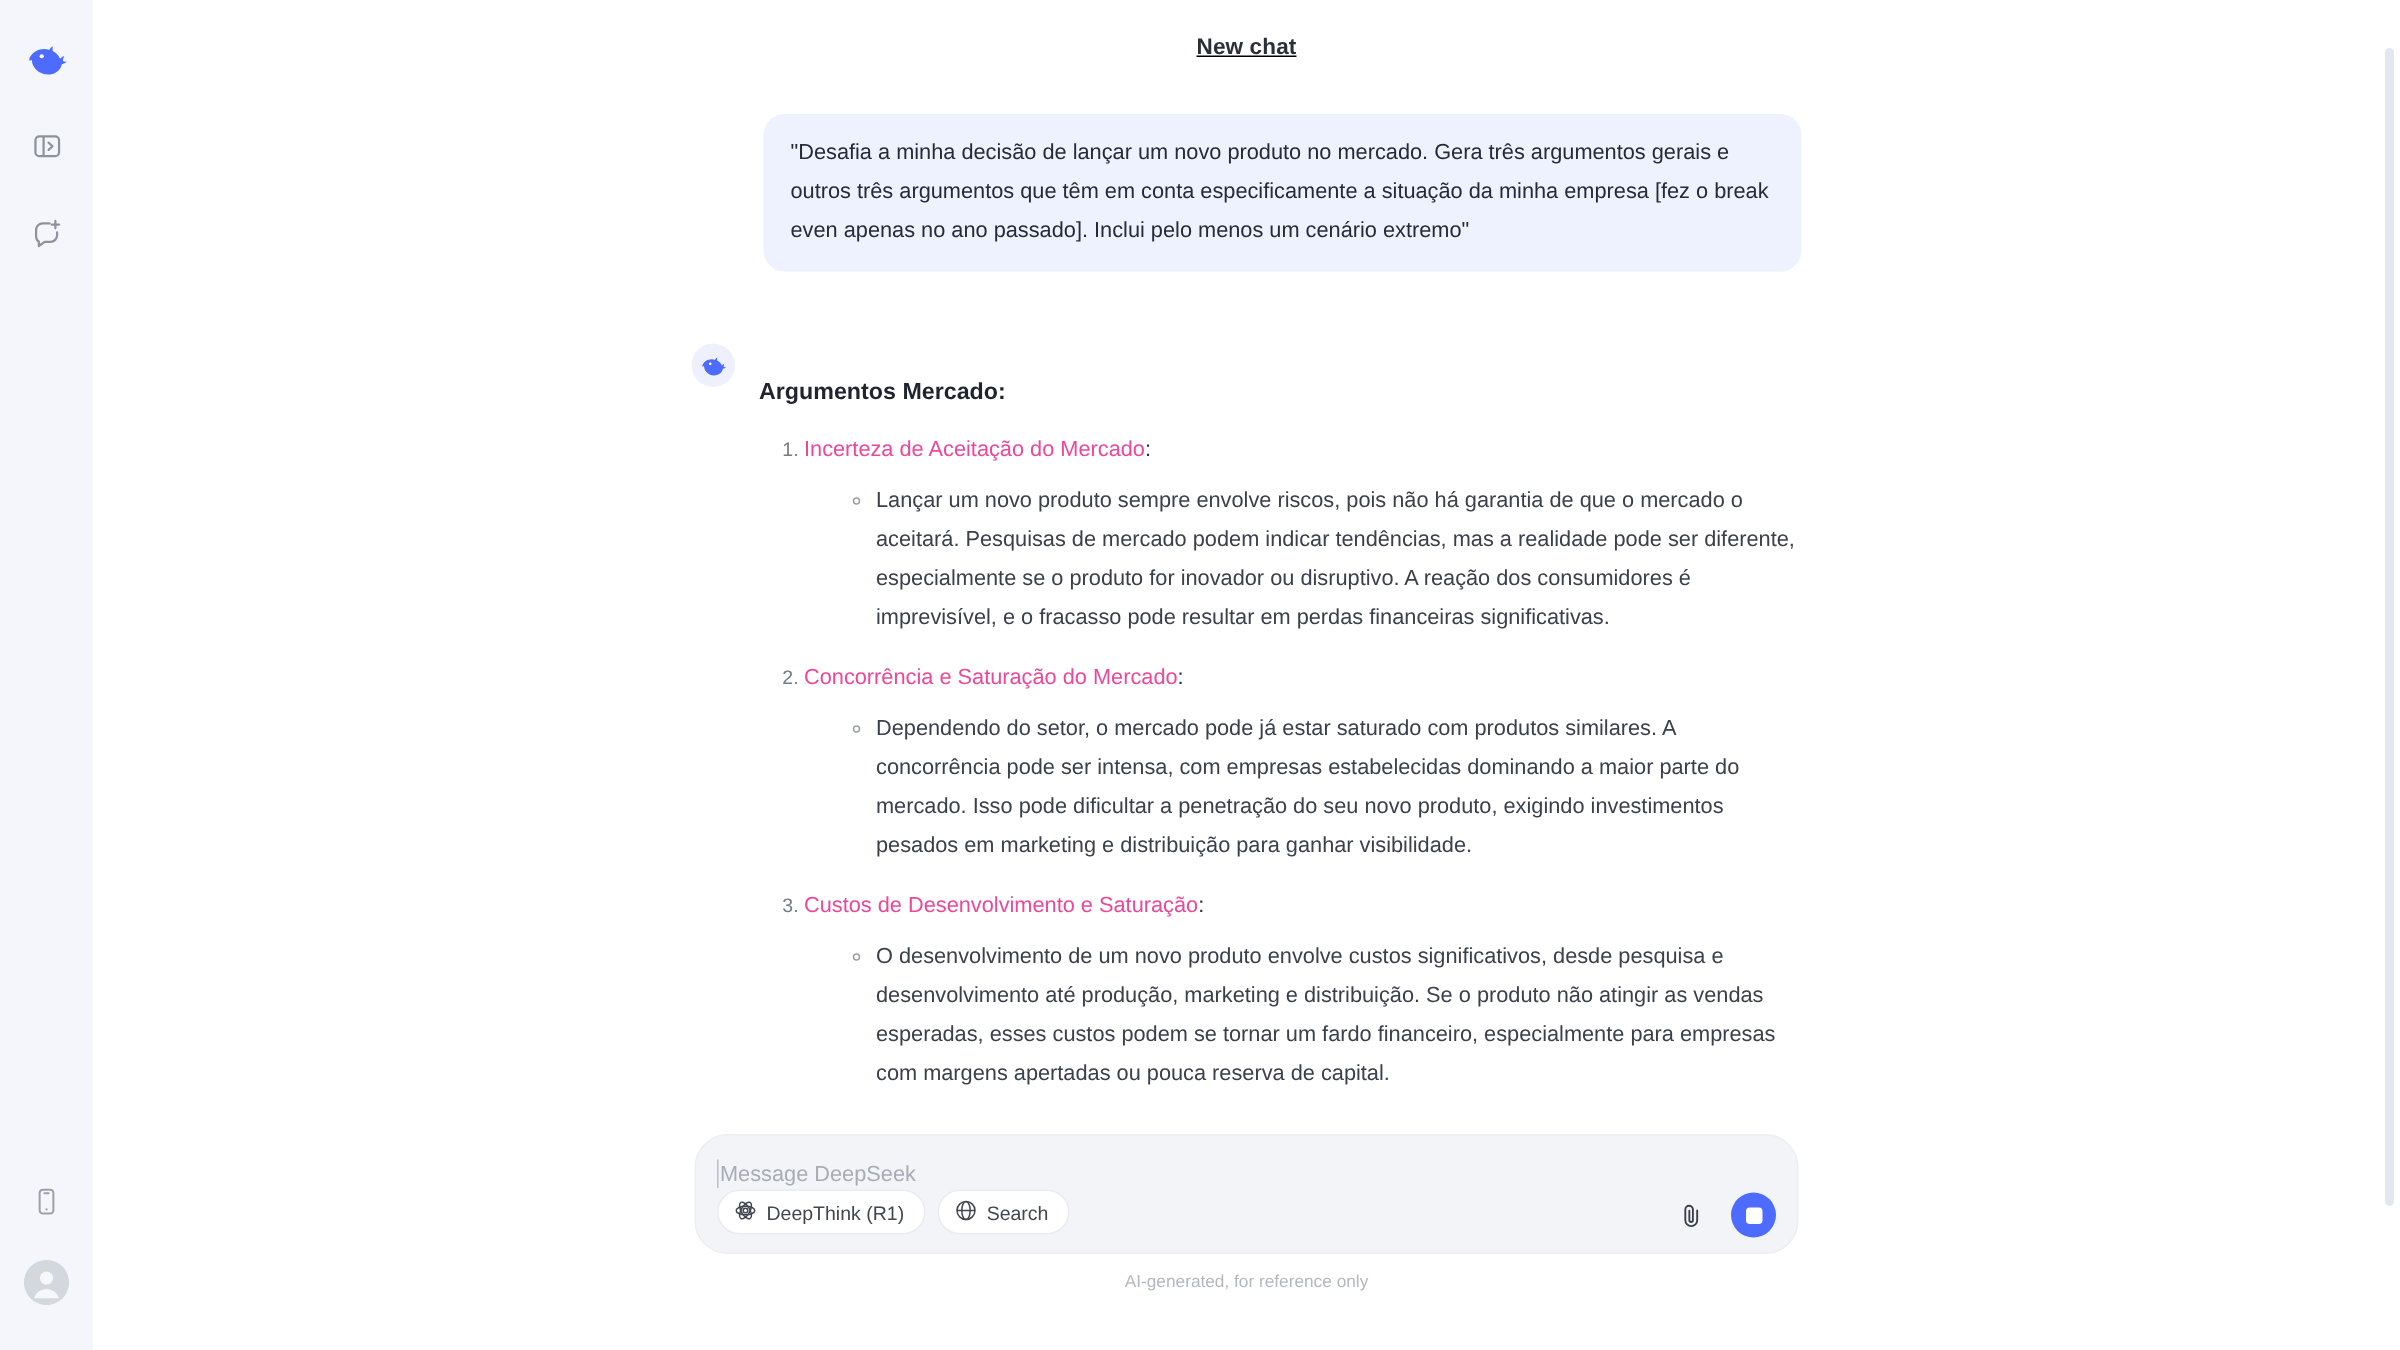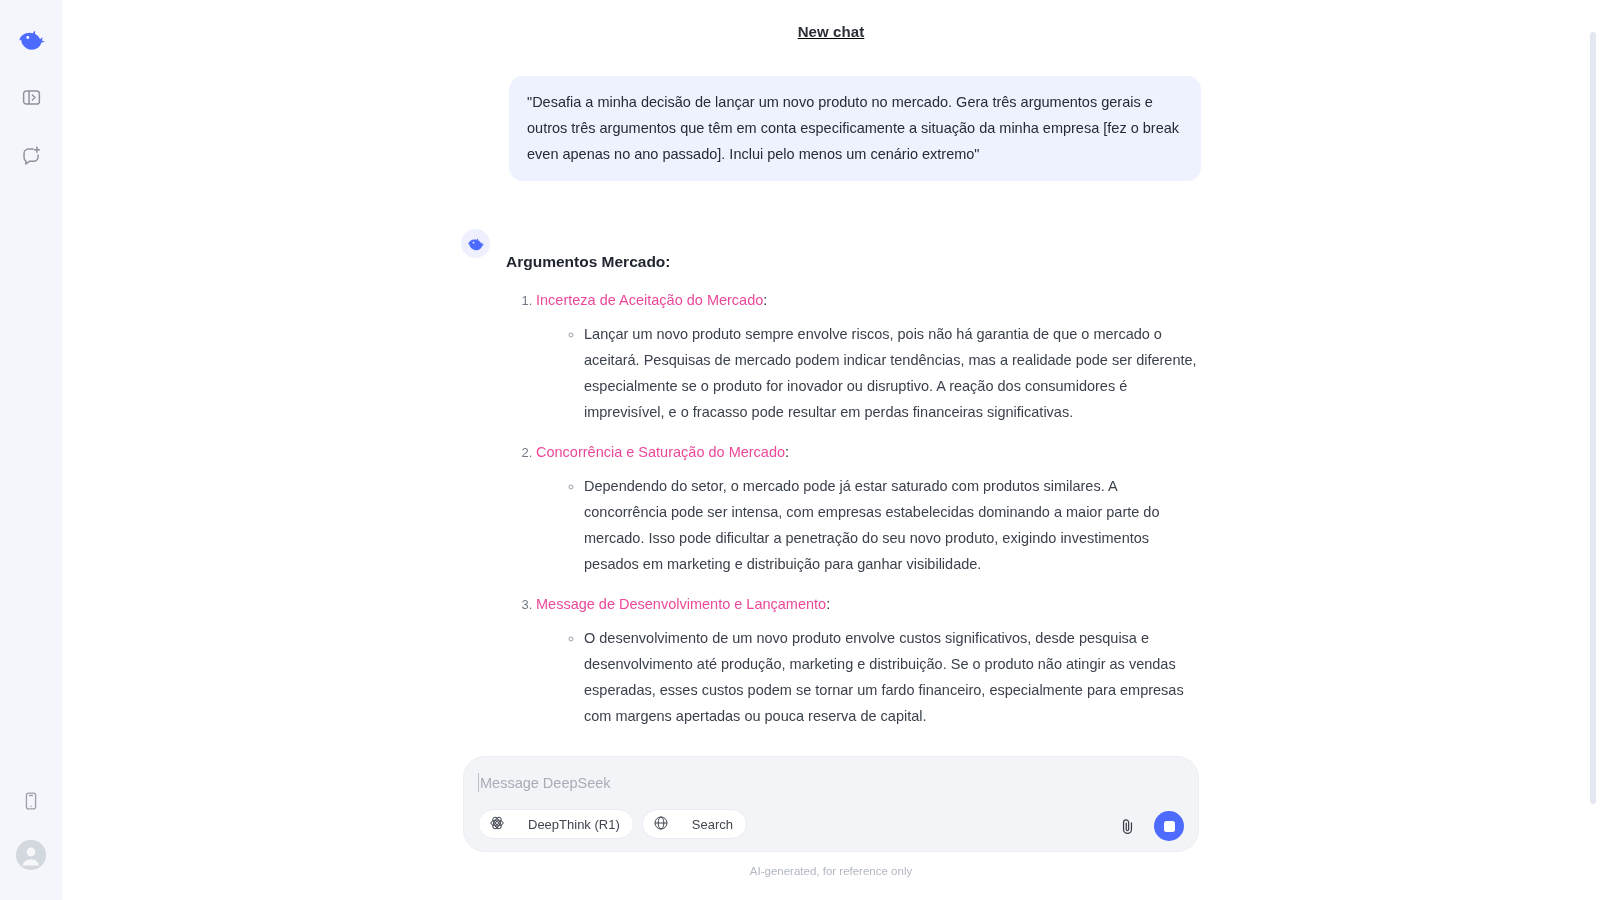--- a/index.html
+++ b/index.html
@@ -84,34 +84,34 @@
 
   
   .composer-wrap {
     position: absolute; left: 0; right: 0; bottom: 0; height: 148px;
     display: flex; flex-direction: column; align-items: center;
     background: linear-gradient(to bottom, rgba(255,255,255,0) 0%, #ffffff 26%);
     pointer-events: none;
   }
   .composer {
     pointer-events: auto;
-    width: 736px; height: 96px; background: #f3f4f8;
+    width: 736px; height: 80px; background: #f3f4f8;
     border-radius: 22px; position: relative; margin-top: 4px;
     border: 1px solid #eceef4;
   }
   .composer-input {
     position: absolute; top: 18px; left: 16px; right: 16px;
     font-size: 14.5px; color: #9aa0ab; font-family: "Liberation Sans", sans-serif;
     background: transparent; border: none; outline: none; width: 700px;
   }
   .composer-input::placeholder { color: #a7acb6; }
   .caret { position: absolute; left: 14px; top: 16px; width: 1px; height: 19px; background: #b9bec7; }
   .pill-row { position: absolute; left: 14px; bottom: 12px; display: flex; gap: 8px; }
   .pill {
-    height: 30px; display: flex; align-items: center; gap: 23px;
+    height: 30px; display: flex; align-items: center; gap: 6px;
     background: #ffffff; border: 1px solid #eaecf1; border-radius: 16px;
     padding: 0 13px 0 10px; font-size: 13px; color: #41464f; cursor: pointer;
   }
   .right-tools { position: absolute; right: 14px; bottom: 10px; display: flex; align-items: center; gap: 14px; }
   .attach { width: 26px; height: 26px; display: flex; align-items: center; justify-content: center; cursor: pointer; }
   .send-btn {
     width: 30px; height: 30px; border-radius: 50%; background: #4d6bfe;
     display: flex; align-items: center; justify-content: center; cursor: pointer;
   }
   .stop-sq { width: 11px; height: 11px; border-radius: 2.5px; background: #ffffff; }
@@ -210,21 +210,21 @@
                   <li>Lançar um novo produto sempre envolve riscos, pois não há garantia de que o mercado o aceitará. Pesquisas de mercado podem indicar tendências, mas a realidade pode ser diferente, especialmente se o produto for inovador ou disruptivo. A reação dos consumidores é imprevisível, e o fracasso pode resultar em perdas financeiras significativas.</li>
                 </ul>
               </li>
               <li>
                 <span class="li-title">Concorrência e Saturação do Mercado</span><span>:</span>
                 <ul class="sub">
                   <li>Dependendo do setor, o mercado pode já estar saturado com produtos similares. A concorrência pode ser intensa, com empresas estabelecidas dominando a maior parte do mercado. Isso pode dificultar a penetração do seu novo produto, exigindo investimentos pesados em marketing e distribuição para ganhar visibilidade.</li>
                 </ul>
               </li>
               <li>
-                <span class="li-title">Message de Desenvolvimento e Lançamento</span><span>:</span>
+                <span class="li-title">Custos de Desenvolvimento e Saturação</span><span>:</span>
                 <ul class="sub">
                   <li>O desenvolvimento de um novo produto envolve custos significativos, desde pesquisa e desenvolvimento até produção, marketing e distribuição. Se o produto não atingir as vendas esperadas, esses custos podem se tornar um fardo financeiro, especialmente para empresas com margens apertadas ou pouca reserva de capital.</li>
                 </ul>
               </li>
             </ol>
           </div>
         </div>
 
       </div>
     </div>

